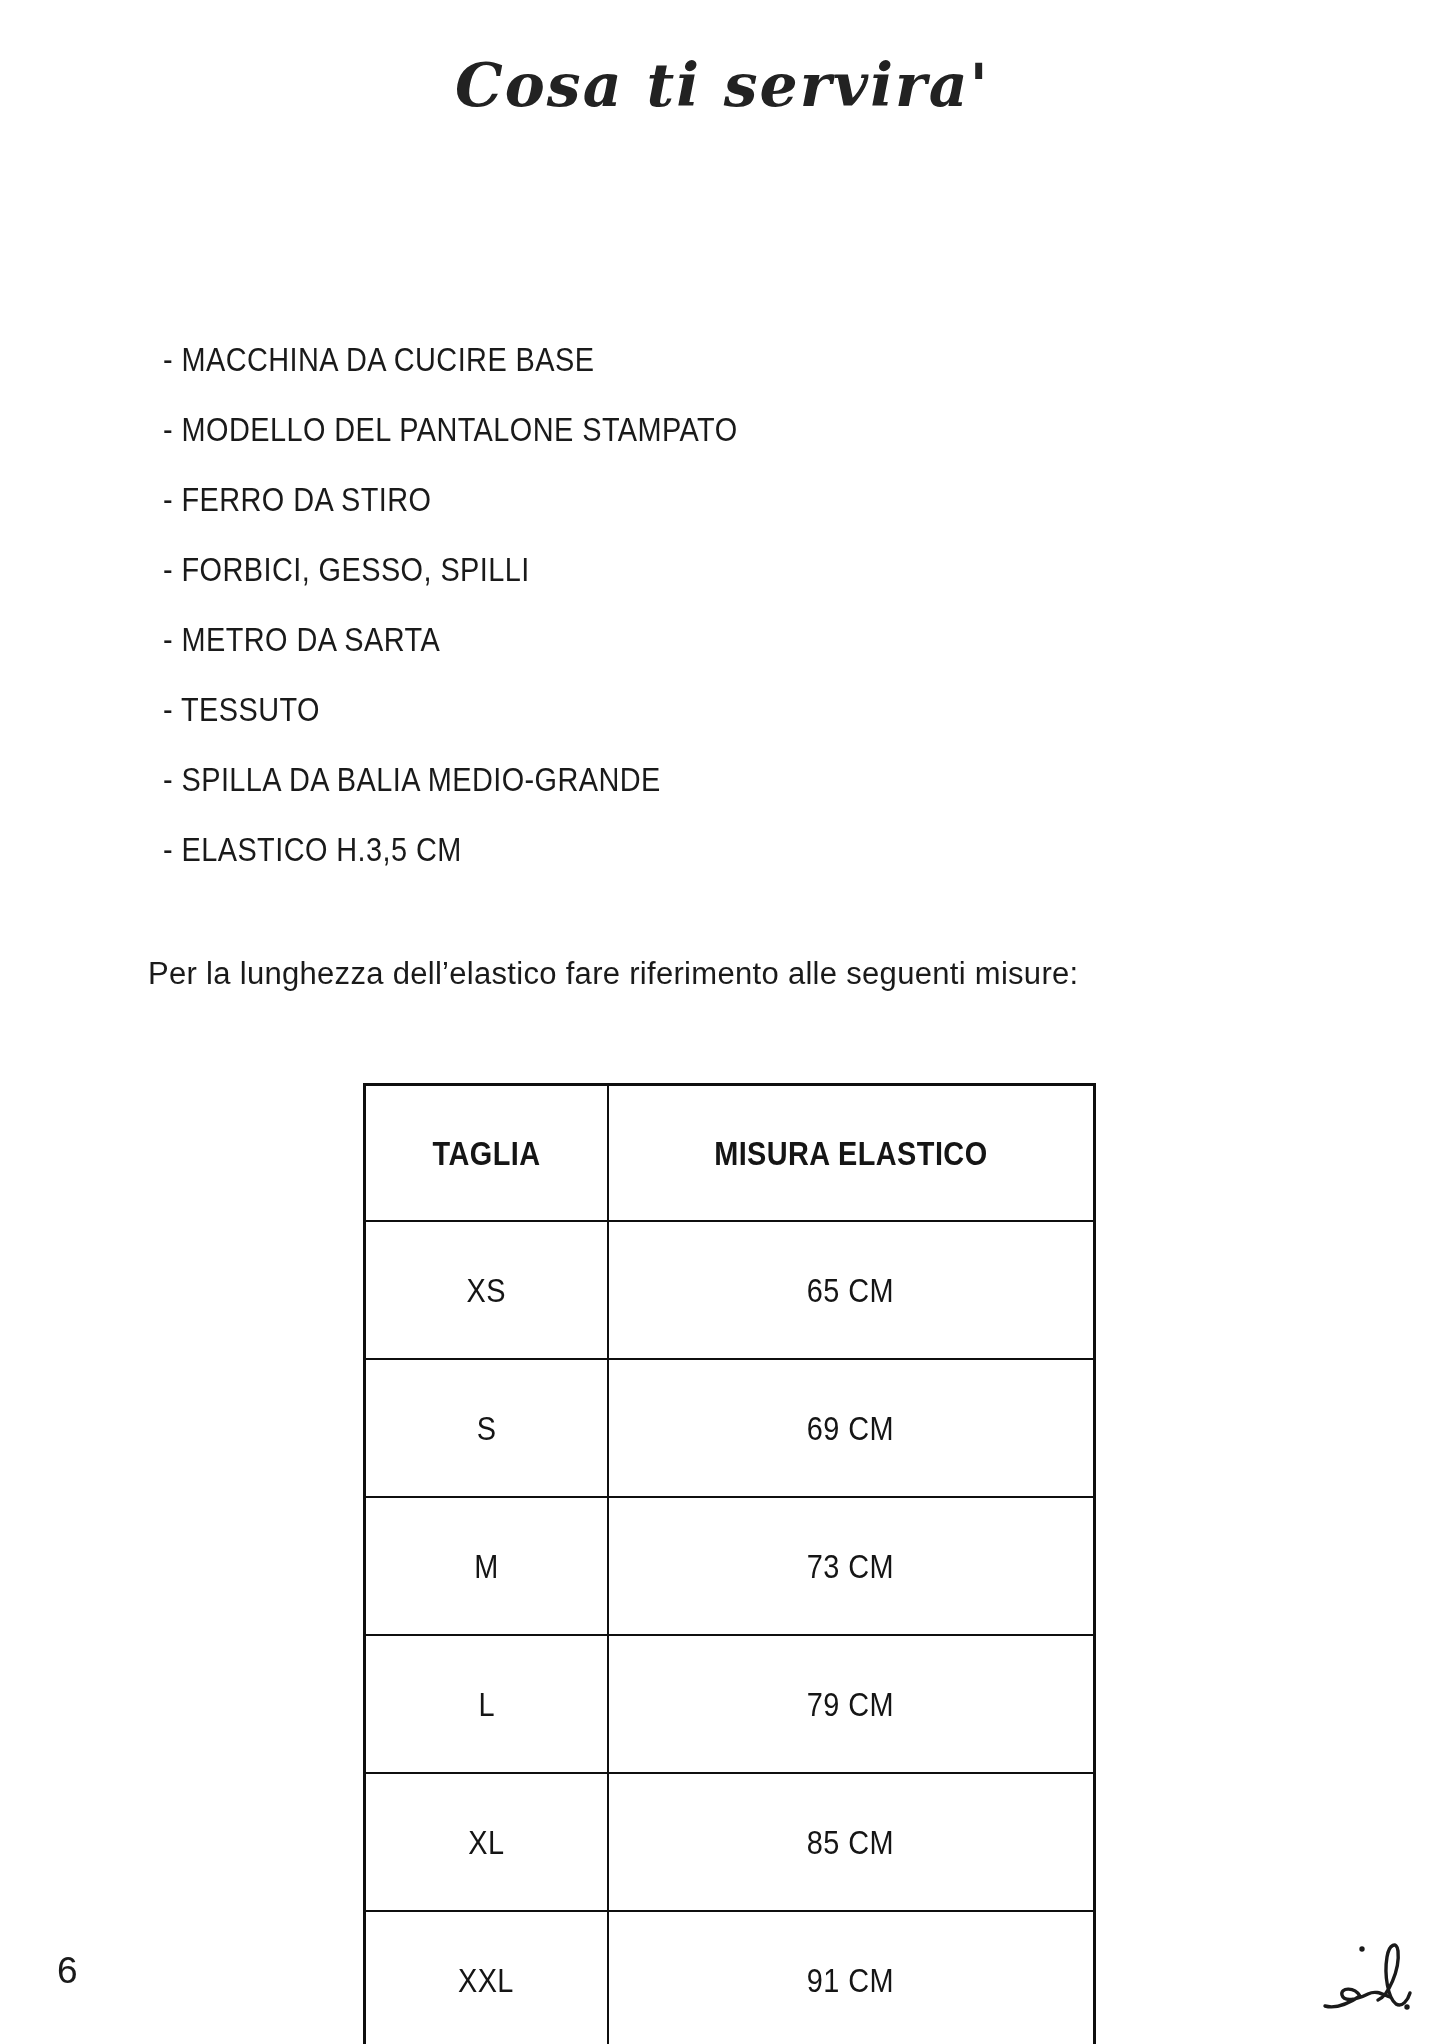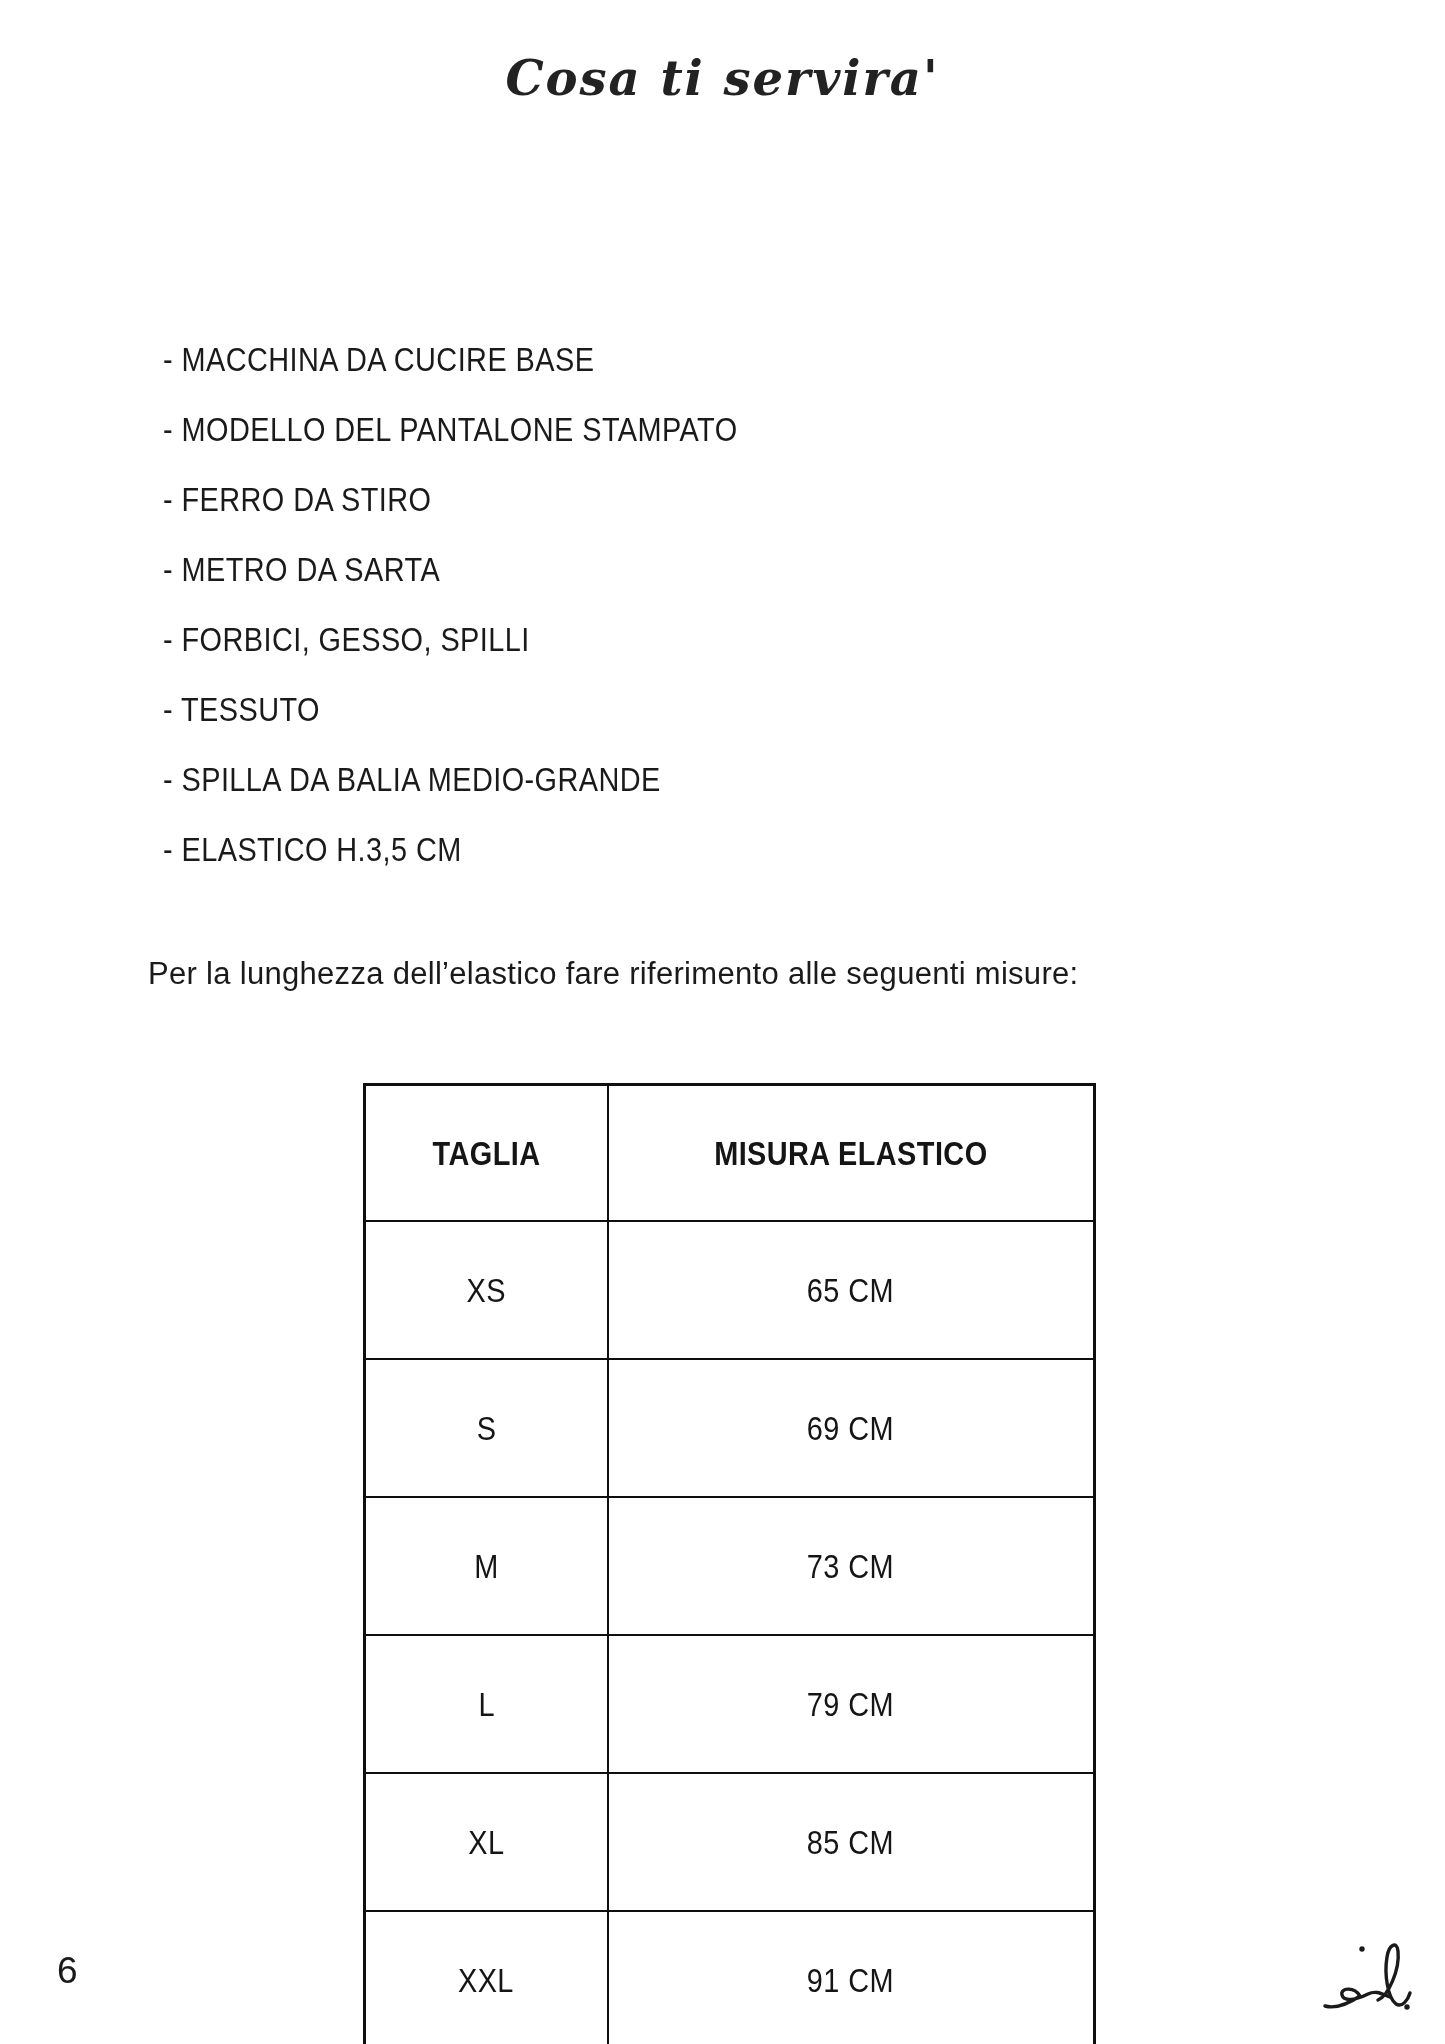--- a/index.html
+++ b/index.html
@@ -11,21 +11,21 @@
     font-family:"Liberation Sans",sans-serif;
     overflow:hidden;
   }
   .title{
     position:absolute;
     top:50px;left:0;width:100%;
     text-align:center;
     font-family:"DejaVu Serif",serif;
     font-style:italic;
     font-weight:600;
-    font-size:48px;
+    font-size:60px;
     letter-spacing:2px;
     color:#222222;
     white-space:nowrap;
   }
   .materials{
     position:absolute;
     left:148px;top:309px;
     margin:15px;padding:0;
     list-style:none;
   }
@@ -101,24 +101,24 @@
     <li>
         <span class="cond">- MACCHINA DA CUCIRE BASE</span>
       </li>
     <li>
         <span class="cond">- MODELLO DEL PANTALONE STAMPATO</span>
       </li>
     <li>
         <span class="cond">- FERRO DA STIRO</span>
       </li>
     <li>
-        <span class="cond">- METRO DA SARTA</span>
+        <span class="cond">- FORBICI, GESSO, SPILLI</span>
       </li>
     <li>
-        <span class="cond">- FORBICI, GESSO, SPILLI</span>
+        <span class="cond">- METRO DA SARTA</span>
       </li>
     <li>
         <span class="cond">- TESSUTO</span>
       </li>
     <li>
         <span class="cond">- SPILLA DA BALIA MEDIO-GRANDE</span>
       </li>
     <li>
         <span class="cond">- ELASTICO H.3,5 CM</span>
       </li>

